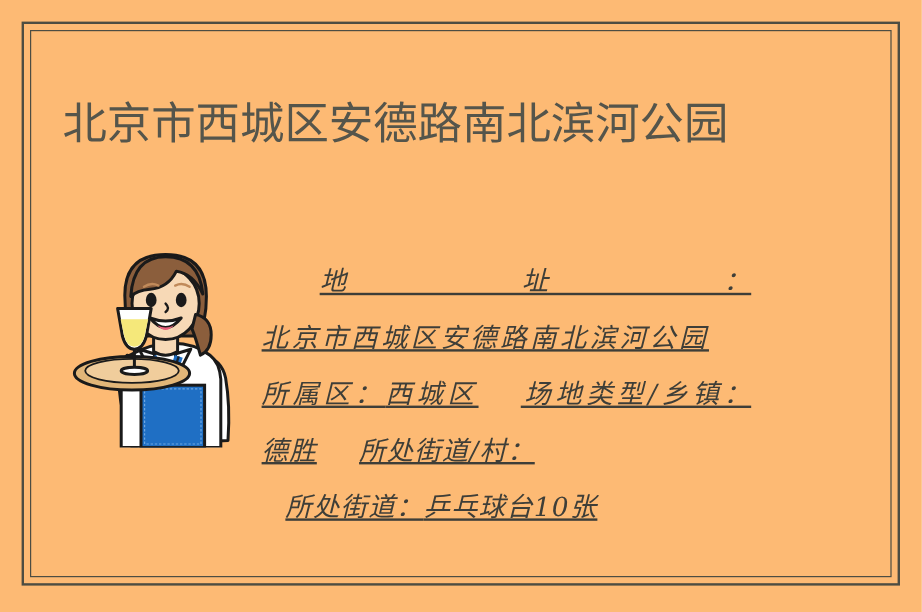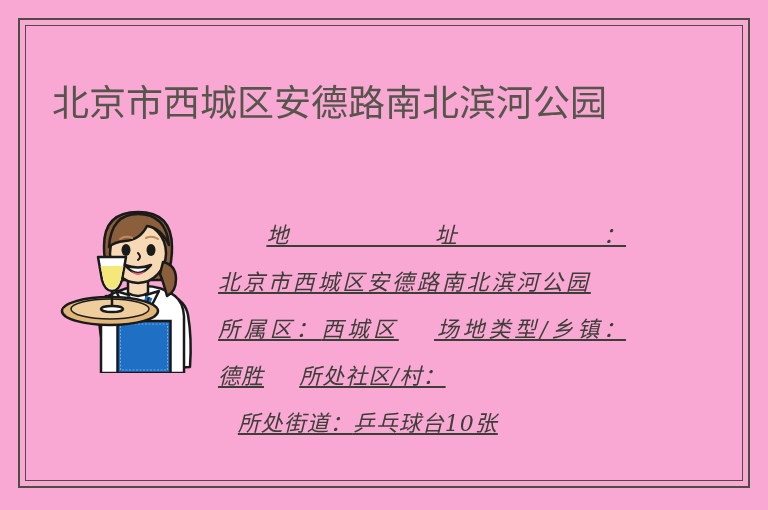--- a/index.html
+++ b/index.html
@@ -12,21 +12,21 @@
     height: 510px;
     background: #fdfdf3;
     font-family: "Liberation Sans", "DejaVu Sans", sans-serif;
     overflow: hidden;
   }
 
   .page {
     position: relative;
     width: 768px;
     height: 510px;
-    background: #f9a8d4;
+    background: #fdba74;
     box-sizing: border-box;
   }
 
   
   .frame-outer {
     position: absolute;
     left: 18px;
     top: 18px;
     width: 732px;
     height: 470px;
@@ -166,18 +166,18 @@
         <ellipse cx="116" cy="222" rx="78" ry="20" fill="#f0cd9c" stroke="#1a1a1a" stroke-width="3"></ellipse>
 
         <path d="M92 118 l56 0 l-8 46 q-6 22 -20 22 q-14 0 -20 -22 z" fill="#ffffff" stroke="#1a1a1a" stroke-width="5" stroke-linejoin="round"></path>
         <path d="M97 136 l46 0 l-6 28 q-5 18 -17 18 q-12 0 -17 -18 z" fill="#f5e87a"></path>
         <path d="M120 186 l0 34" fill="none" stroke="#1a1a1a" stroke-width="5"></path>
         <ellipse cx="120" cy="222" rx="22" ry="6" fill="#ffffff" stroke="#1a1a1a" stroke-width="5"></ellipse>
       </svg>
     </div>
 
     <div class="body-text">
-      <span class="lead field-label">地址：</span><span class="field-value">北京市西城区安德路南北滨河公园</span><span class="sep"></span><span class="field-label">所属区：</span><span class="field-value">西城区</span><span class="sep"></span><span class="field-label">场地类型/乡镇：</span><span class="field-value">德胜</span><span class="sep"></span><span class="field-label">所处社区/村：</span><span class="field-value"></span>
+      <span class="lead field-label">地址：</span><span class="field-value">北京市西城区安德路南北滨河公园</span><span class="sep"></span><span class="field-label">所属区：</span><span class="field-value">西城区</span><span class="sep"></span><span class="field-label">场地类型/乡镇：</span><span class="field-value">德胜</span><span class="sep"></span><span class="field-label">所处街道/村：</span><span class="field-value"></span>
       <span class="last-line"><span class="field-label">所处街道：</span><span class="field-value">乒乓球台10张</span></span>
     </div>
 
   </div>
 </div>
 
 </body></html>

